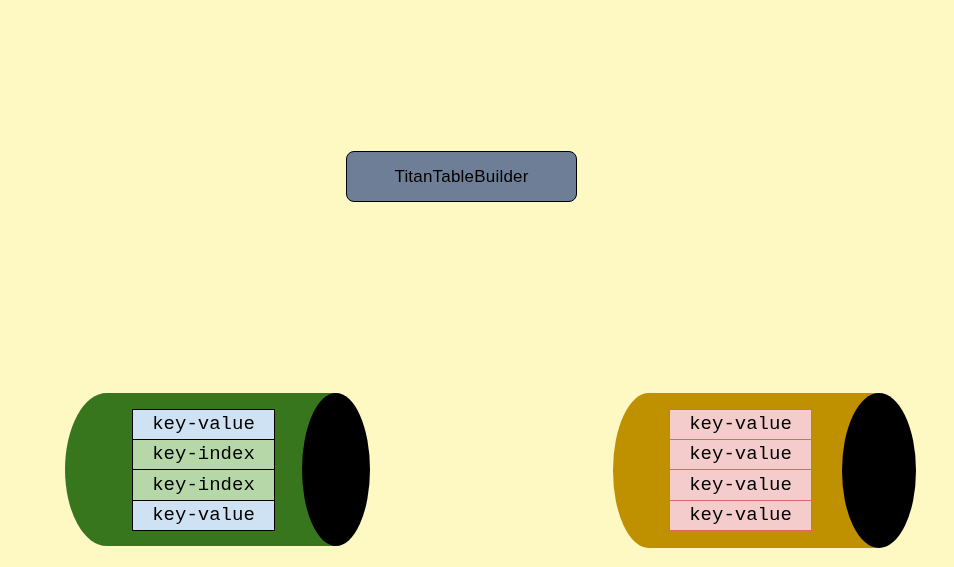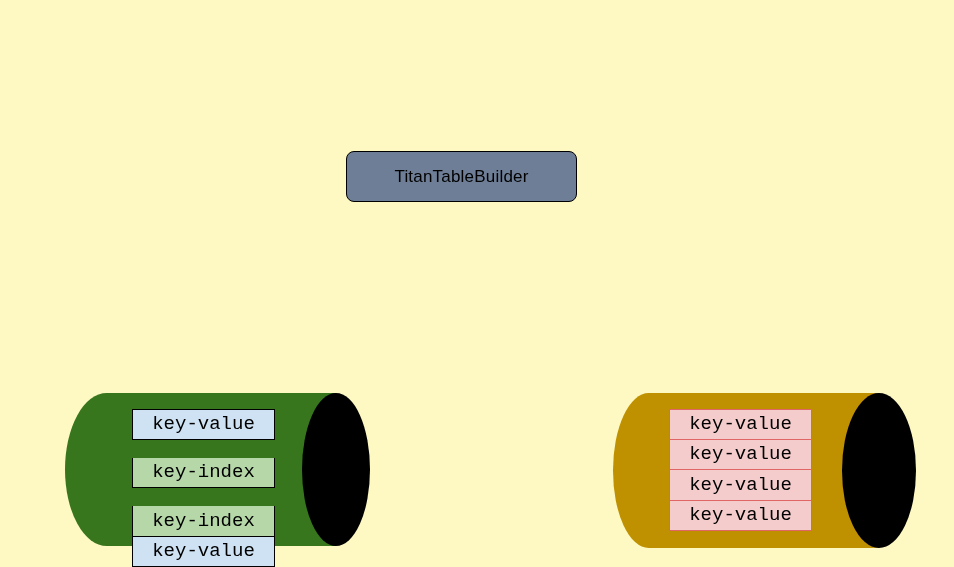--- a/index.html
+++ b/index.html
@@ -99,21 +99,21 @@
     align-items: center;
     justify-content: center;
     font-size: 19px;
   }
   .rows-left .row { border: 1px solid #000000; }
   .rows-left .row + .row { border-top: none; }
   .rows-right .row { border: 1px solid #e06666; }
   .rows-right .row + .row { border-top: none; }
 
   .row-value { background: #cfe2f3; }
-  .row-index { background: #b6d7a8; margin-top: 18px; }
+  .row-index { background: #b6d7a8; }
   .row-blob  { background: #f4cccc; }
 </style>
 </head>
 <body>
 
 <div class="canvas">
 
   <div class="builder-box">
     <span>TitanTableBuilder</span>
   </div>

